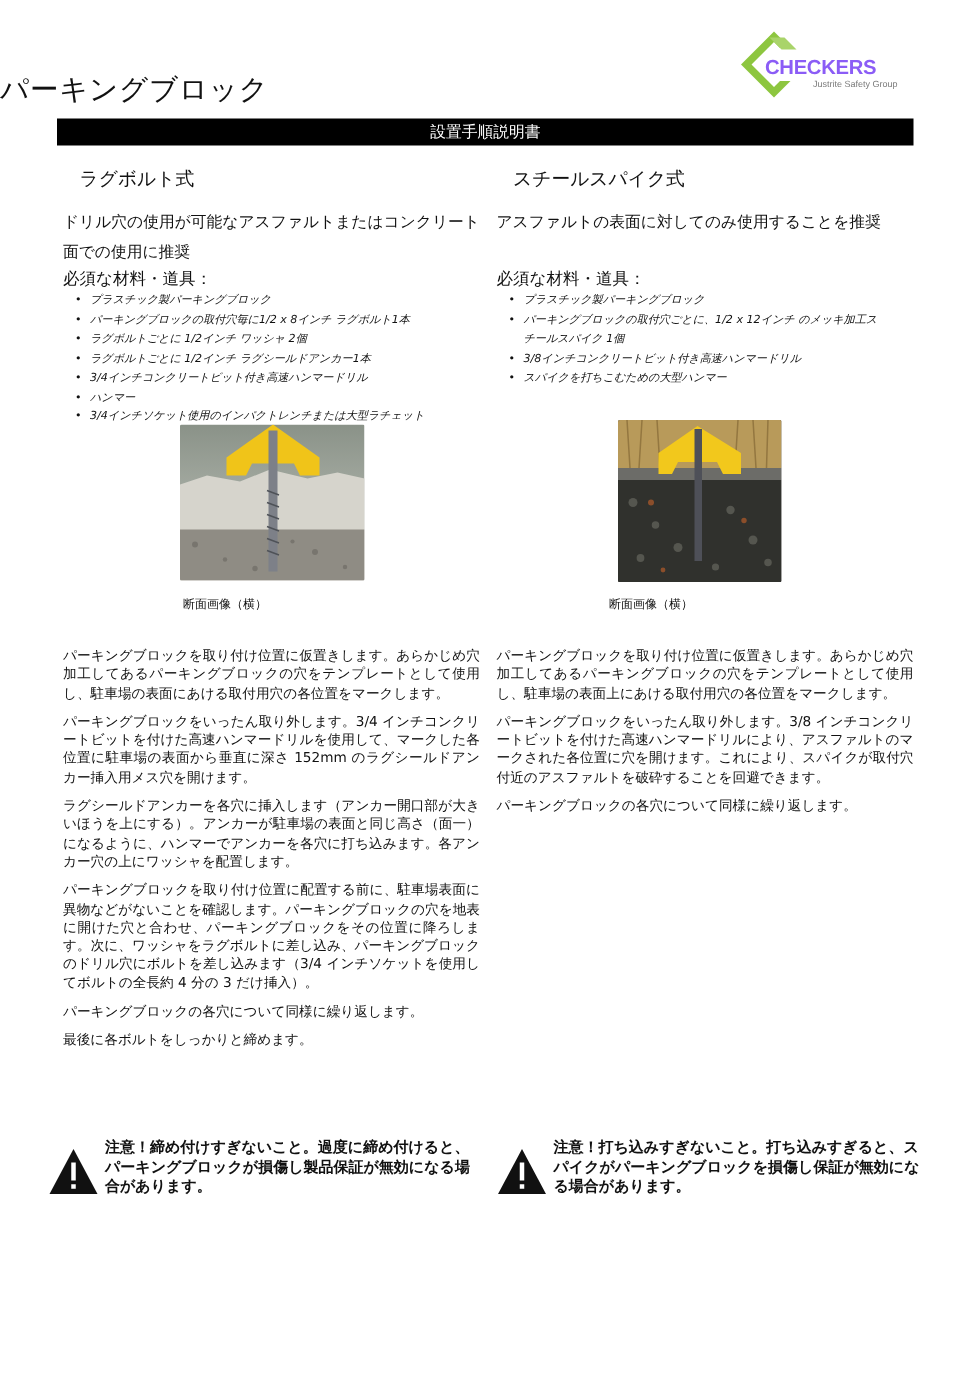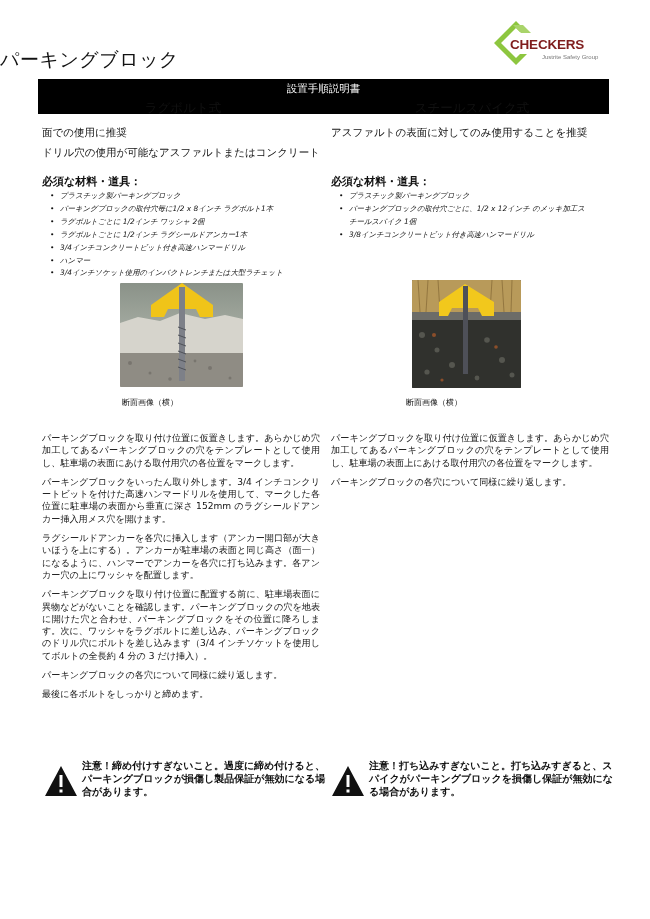--- a/index.html
+++ b/index.html
@@ -3,31 +3,31 @@
 <meta charset="utf-8">
 <style>
   html, body { margin:0; padding:0; background:#fff; }
   body { width:650px; height:919px; position:relative; overflow:hidden;
          font-family:"DejaVu Sans","Liberation Sans",sans-serif; color:#111; }
   .title { position:absolute; left:0; width:650px; top:47px; text-align:left;
            font-size:19px; font-weight:normal; letter-spacing:0.5px; }
   .logo { position:absolute; left:493px; top:20px; width:125px; height:48px; }
   .logo .mark { position:absolute; left:0; top:0; width:46px; height:46px; }
   .logo .brand { position:absolute; left:17px; top:17px; font-family:"Liberation Sans",sans-serif;
-                 font-weight:bold; font-size:13.5px; color:#7f1d1d; letter-spacing:-0.2px; }
+                 font-weight:bold; font-size:13.5px; color:#8b5cf6; letter-spacing:-0.2px; }
   .logo .sub { position:absolute; left:49px; top:34px; font-family:"Liberation Sans",sans-serif;
                font-size:6px; color:#7a7a7a; }
-  .bar { position:absolute; left:38px; top:79px; width:571px; height:35px; background:#000;
+  .bar { position:absolute; left:38px; top:79px; width:571px; height:18px; background:#000;
          color:#fff; text-align:center; font-size:10.5px; line-height:19px; }
   .col { position:absolute; top:100px; width:282px; }
   .col.left { left:42px; }
   .col.right { left:331px; }
-  .heading { font-size:12.5px; margin:0; line-height:16px;text-align:center; }
+  .heading { font-size:12.5px; margin:11px; line-height:16px; }
   .intro { font-size:10.5px; line-height:20px; margin-top:6px; }
-  .mat-title { font-size:11px; font-weight:bold; margin-top:12px; line-height:16px; }
+  .mat-title { font-size:11px; font-weight:normal; margin-top:0; line-height:16px; }
   ul.mats { list-style:none; margin:0; padding:0 0 0 8px; font-size:7.4px; line-height:12.9px; }
   ul.mats li { position:relative; padding-left:10px;font-style:italic; }
   ul.mats li::before { content:"•"; position:absolute; left:0; top:0; }
   .photo { position:absolute; border-radius:1px; overflow:hidden; }
   .caption { position:absolute; font-size:8px; text-align:left; width:120px; }
   .body-text { position:absolute; width:278px; font-size:9.1px; line-height:12.3px; }
   .body-text p { margin:0 0 7px 0; text-align:justify; }
   .warn { position:absolute; width:290px; height:48px; }
   .warn .tri { position:absolute; left:0; top:6px; width:34px; height:32px; }
   .warn .txt { position:absolute; left:38px; top:0; font-size:10px; font-weight:bold; line-height:13px; width:245px; }
@@ -46,22 +46,22 @@
   </svg>
   <div class="brand">CHECKERS</div>
   <div class="sub">Justrite Safety Group</div>
 </div>
 
 <div class="bar">設置手順説明書</div>
 
 <div class="col left">
   <div class="heading">ラグボルト式</div>
   <div class="intro">
+    <div>ドリル穴の使用が可能なアスファルトまたはコンクリート</div>
     <div>面での使用に推奨</div>
-    <div>ドリル穴の使用が可能なアスファルトまたはコンクリート</div>
   </div>
   <div class="mat-title">必須な材料・道具：</div>
   <ul class="mats">
     <li>プラスチック製パーキングブロック</li>
     <li>パーキングブロックの取付穴毎に1/2 x 8インチ ラグボルト1本</li>
     <li>ラグボルトごとに 1/2インチ ワッシャ 2個</li>
     <li>ラグボルトごとに 1/2インチ ラグシールドアンカー1本</li>
     <li>3/4インチコンクリートビット付き高速ハンマードリル</li>
     <li>ハンマー</li>
     <li>3/4インチソケット使用のインパクトレンチまたは大型ラチェット</li>
@@ -72,20 +72,21 @@
   <div class="heading">スチールスパイク式</div>
   <div class="intro">
     <div>アスファルトの表面に対してのみ使用することを推奨</div>
     <div style="height:20px"></div>
   </div>
   <div class="mat-title">必須な材料・道具：</div>
   <ul class="mats">
     <li>プラスチック製パーキングブロック</li>
     <li style="width:240px">パーキングブロックの取付穴ごとに、1/2 x 12インチ のメッキ加工スチールスパイク 1個</li>
     <li>3/8インチコンクリートビット付き高速ハンマードリル</li>
+    <li>スパイクを打ちこむための大型ハンマー</li>
   </ul>
 </div>
 
 <svg class="photo" style="left:120px;top:283px;width:123px;height:104px;" viewBox="0 0 123 104">
   <defs>
     <linearGradient id="lsky" x1="0" y1="0" x2="0" y2="1">
       <stop offset="0" stop-color="#8a9288"></stop>
         <stop offset="1" stop-color="#c4c8c0"></stop>
     </linearGradient>
   </defs>
@@ -150,24 +151,25 @@
   <p>パーキングブロックを取り付け位置に仮置きします。あらかじめ穴加工してあるパーキングブロックの穴をテンプレートとして使用し、駐車場の表面にあける取付用穴の各位置をマークします。</p>
   <p>パーキングブロックをいったん取り外します。3/4 インチコンクリートビットを付けた高速ハンマードリルを使用して、マークした各位置に駐車場の表面から垂直に深さ 152mm のラグシールドアンカー挿入用メス穴を開けます。</p>
   <p>ラグシールドアンカーを各穴に挿入します（アンカー開口部が大きいほうを上にする）。アンカーが駐車場の表面と同じ高さ（面一）になるように、ハンマーでアンカーを各穴に打ち込みます。各アンカー穴の上にワッシャを配置します。</p>
   <p>パーキングブロックを取り付け位置に配置する前に、駐車場表面に異物などがないことを確認します。パーキングブロックの穴を地表に開けた穴と合わせ、パーキングブロックをその位置に降ろします。次に、ワッシャをラグボルトに差し込み、パーキングブロックのドリル穴にボルトを差し込みます（3/4 インチソケットを使用してボルトの全長約 4 分の 3 だけ挿入）。</p>
   <p>パーキングブロックの各穴について同様に繰り返します。</p>
   <p>最後に各ボルトをしっかりと締めます。</p>
 </div>
 
 <div class="body-text" style="left:331px;top:432px;">
   <p>パーキングブロックを取り付け位置に仮置きします。あらかじめ穴加工してあるパーキングブロックの穴をテンプレートとして使用し、駐車場の表面上にあける取付用穴の各位置をマークします。</p>
+  <p>パーキングブロックをいったん取り外します。3/8 インチコンクリートビットを付けた高速ハンマードリルにより、アスファルトのマークされた各位置に穴を開けます。これにより、スパイクが取付穴付近のアスファルトを破砕することを回避できます。</p>
   <p>パーキングブロックの各穴について同様に繰り返します。</p>
 </div>
 
-<div class="warn" style="left:44px;top:759px;">
+<div class="warn" style="left:32px;top:759px;">
   <svg class="tri" viewBox="0 0 34 32">
     <polygon points="17,1 33,31 1,31" fill="#111"></polygon>
     <rect x="15.5" y="10" width="3" height="12" fill="#fff"></rect>
     <rect x="15.5" y="24.5" width="3" height="3" fill="#fff"></rect>
   </svg>
   <div class="txt">注意！締め付けすぎないこと。過度に締め付けると、パーキングブロックが損傷し製品保証が無効になる場合があります。</div>
 </div>
 
 <div class="warn" style="left:331px;top:759px;">
   <svg class="tri" viewBox="0 0 34 32">

